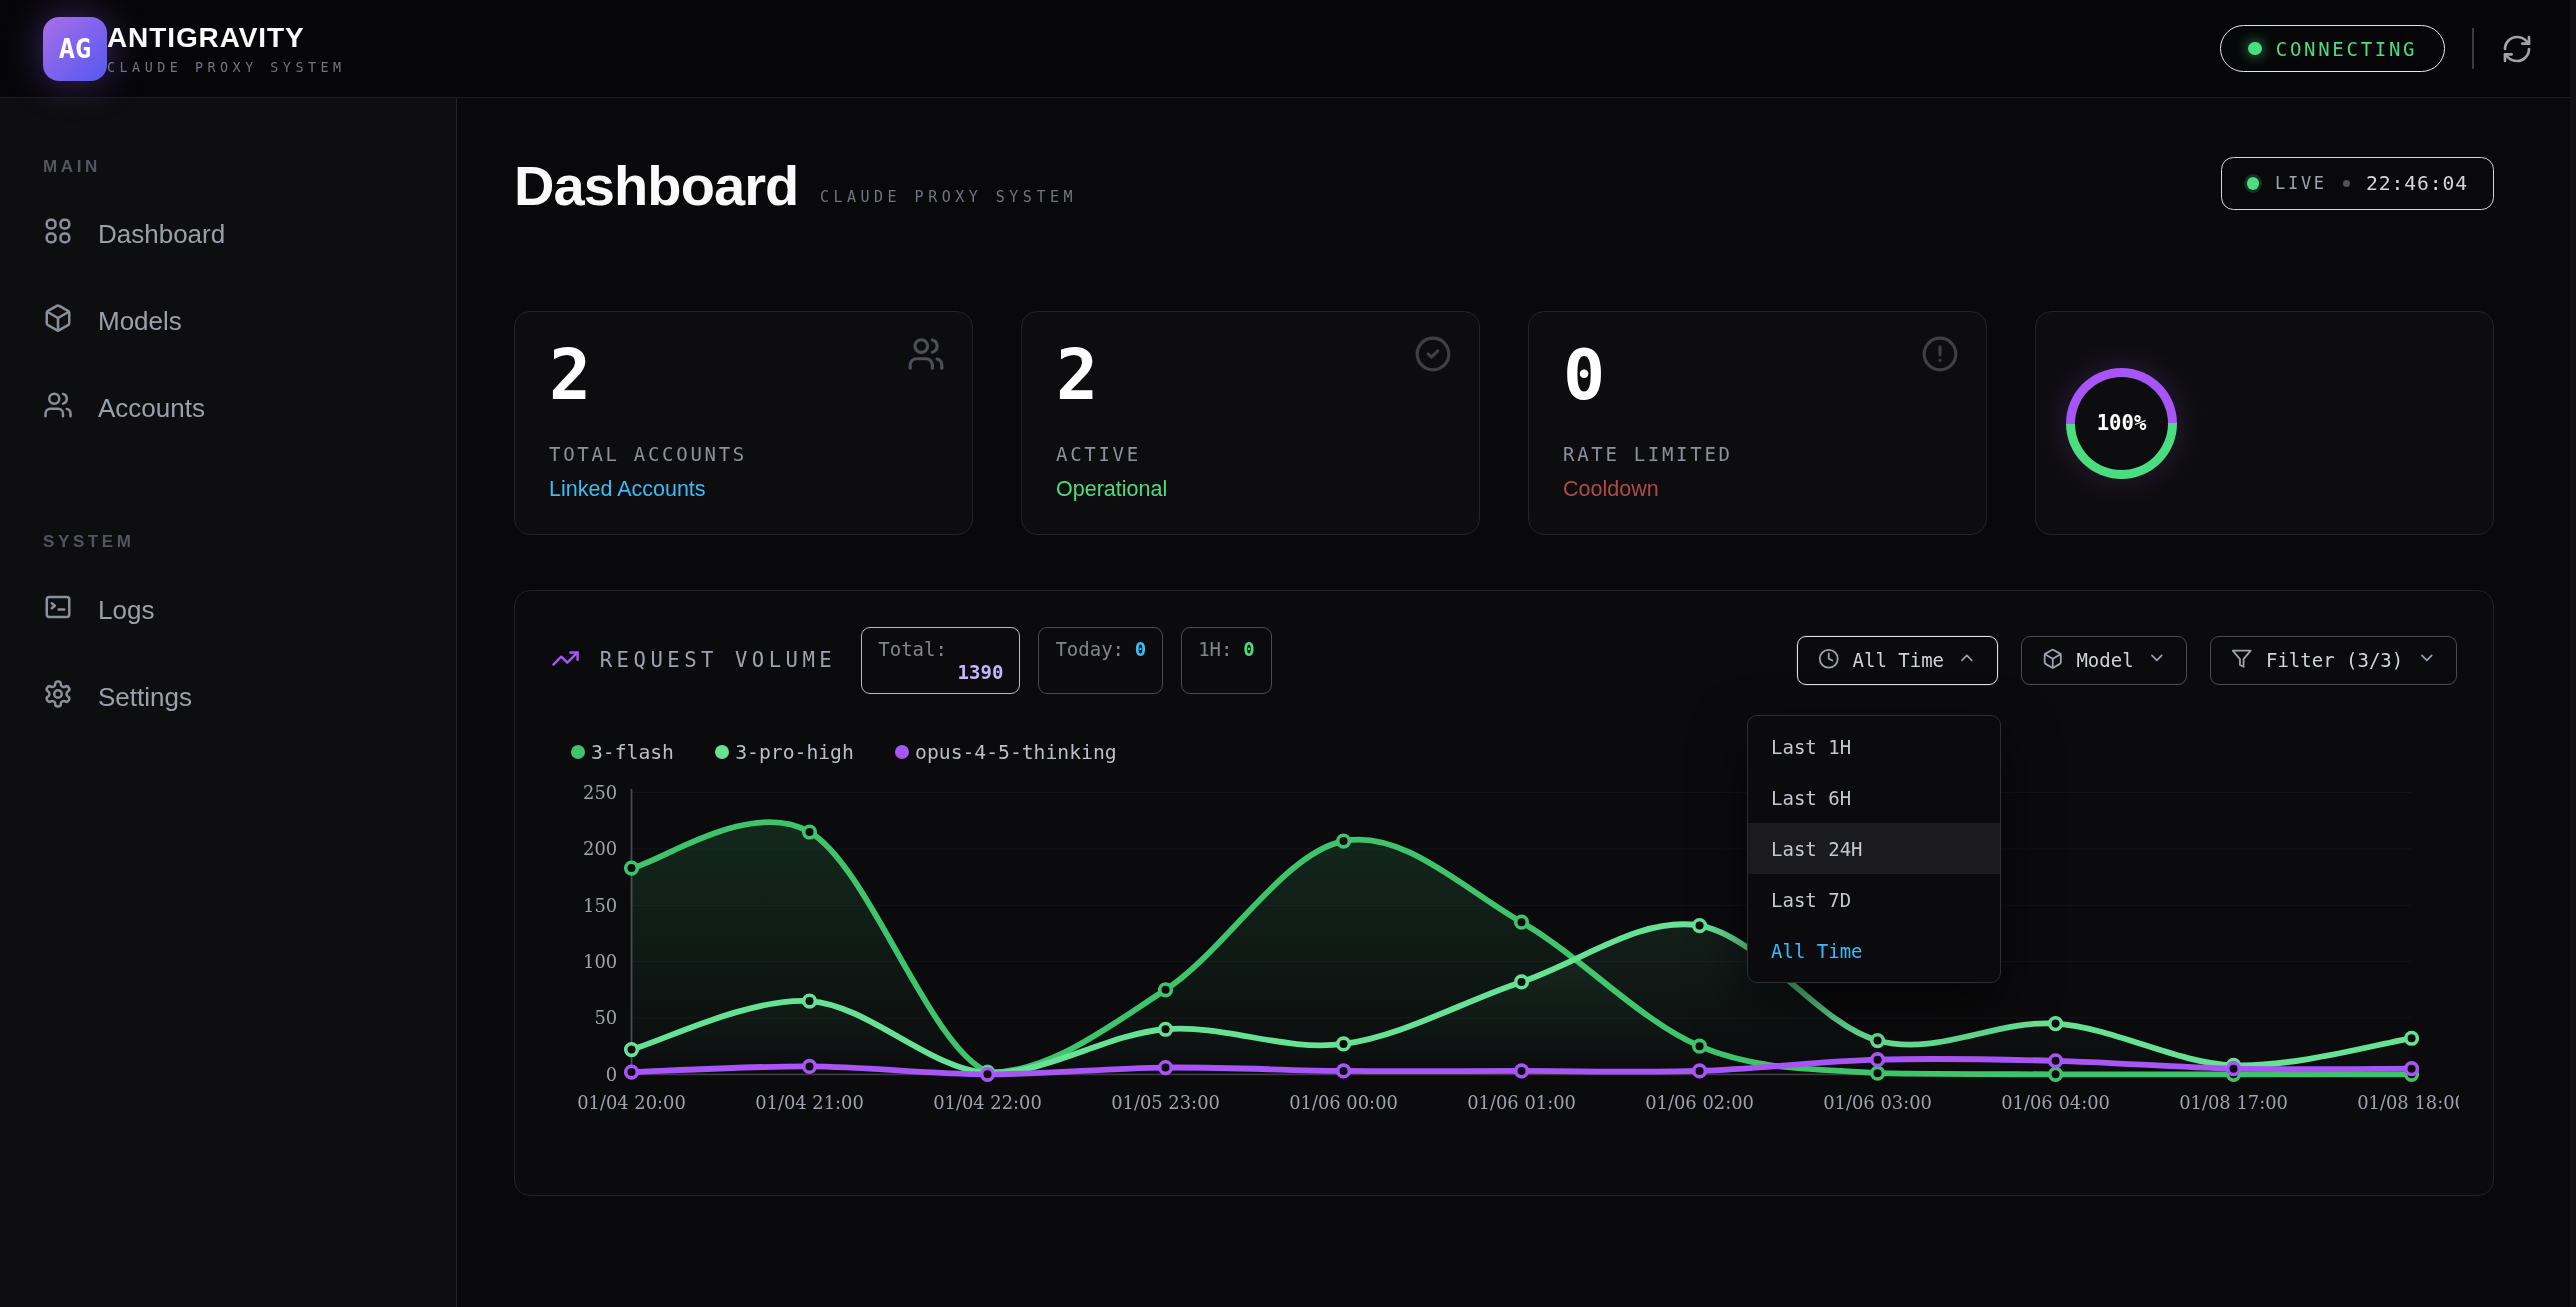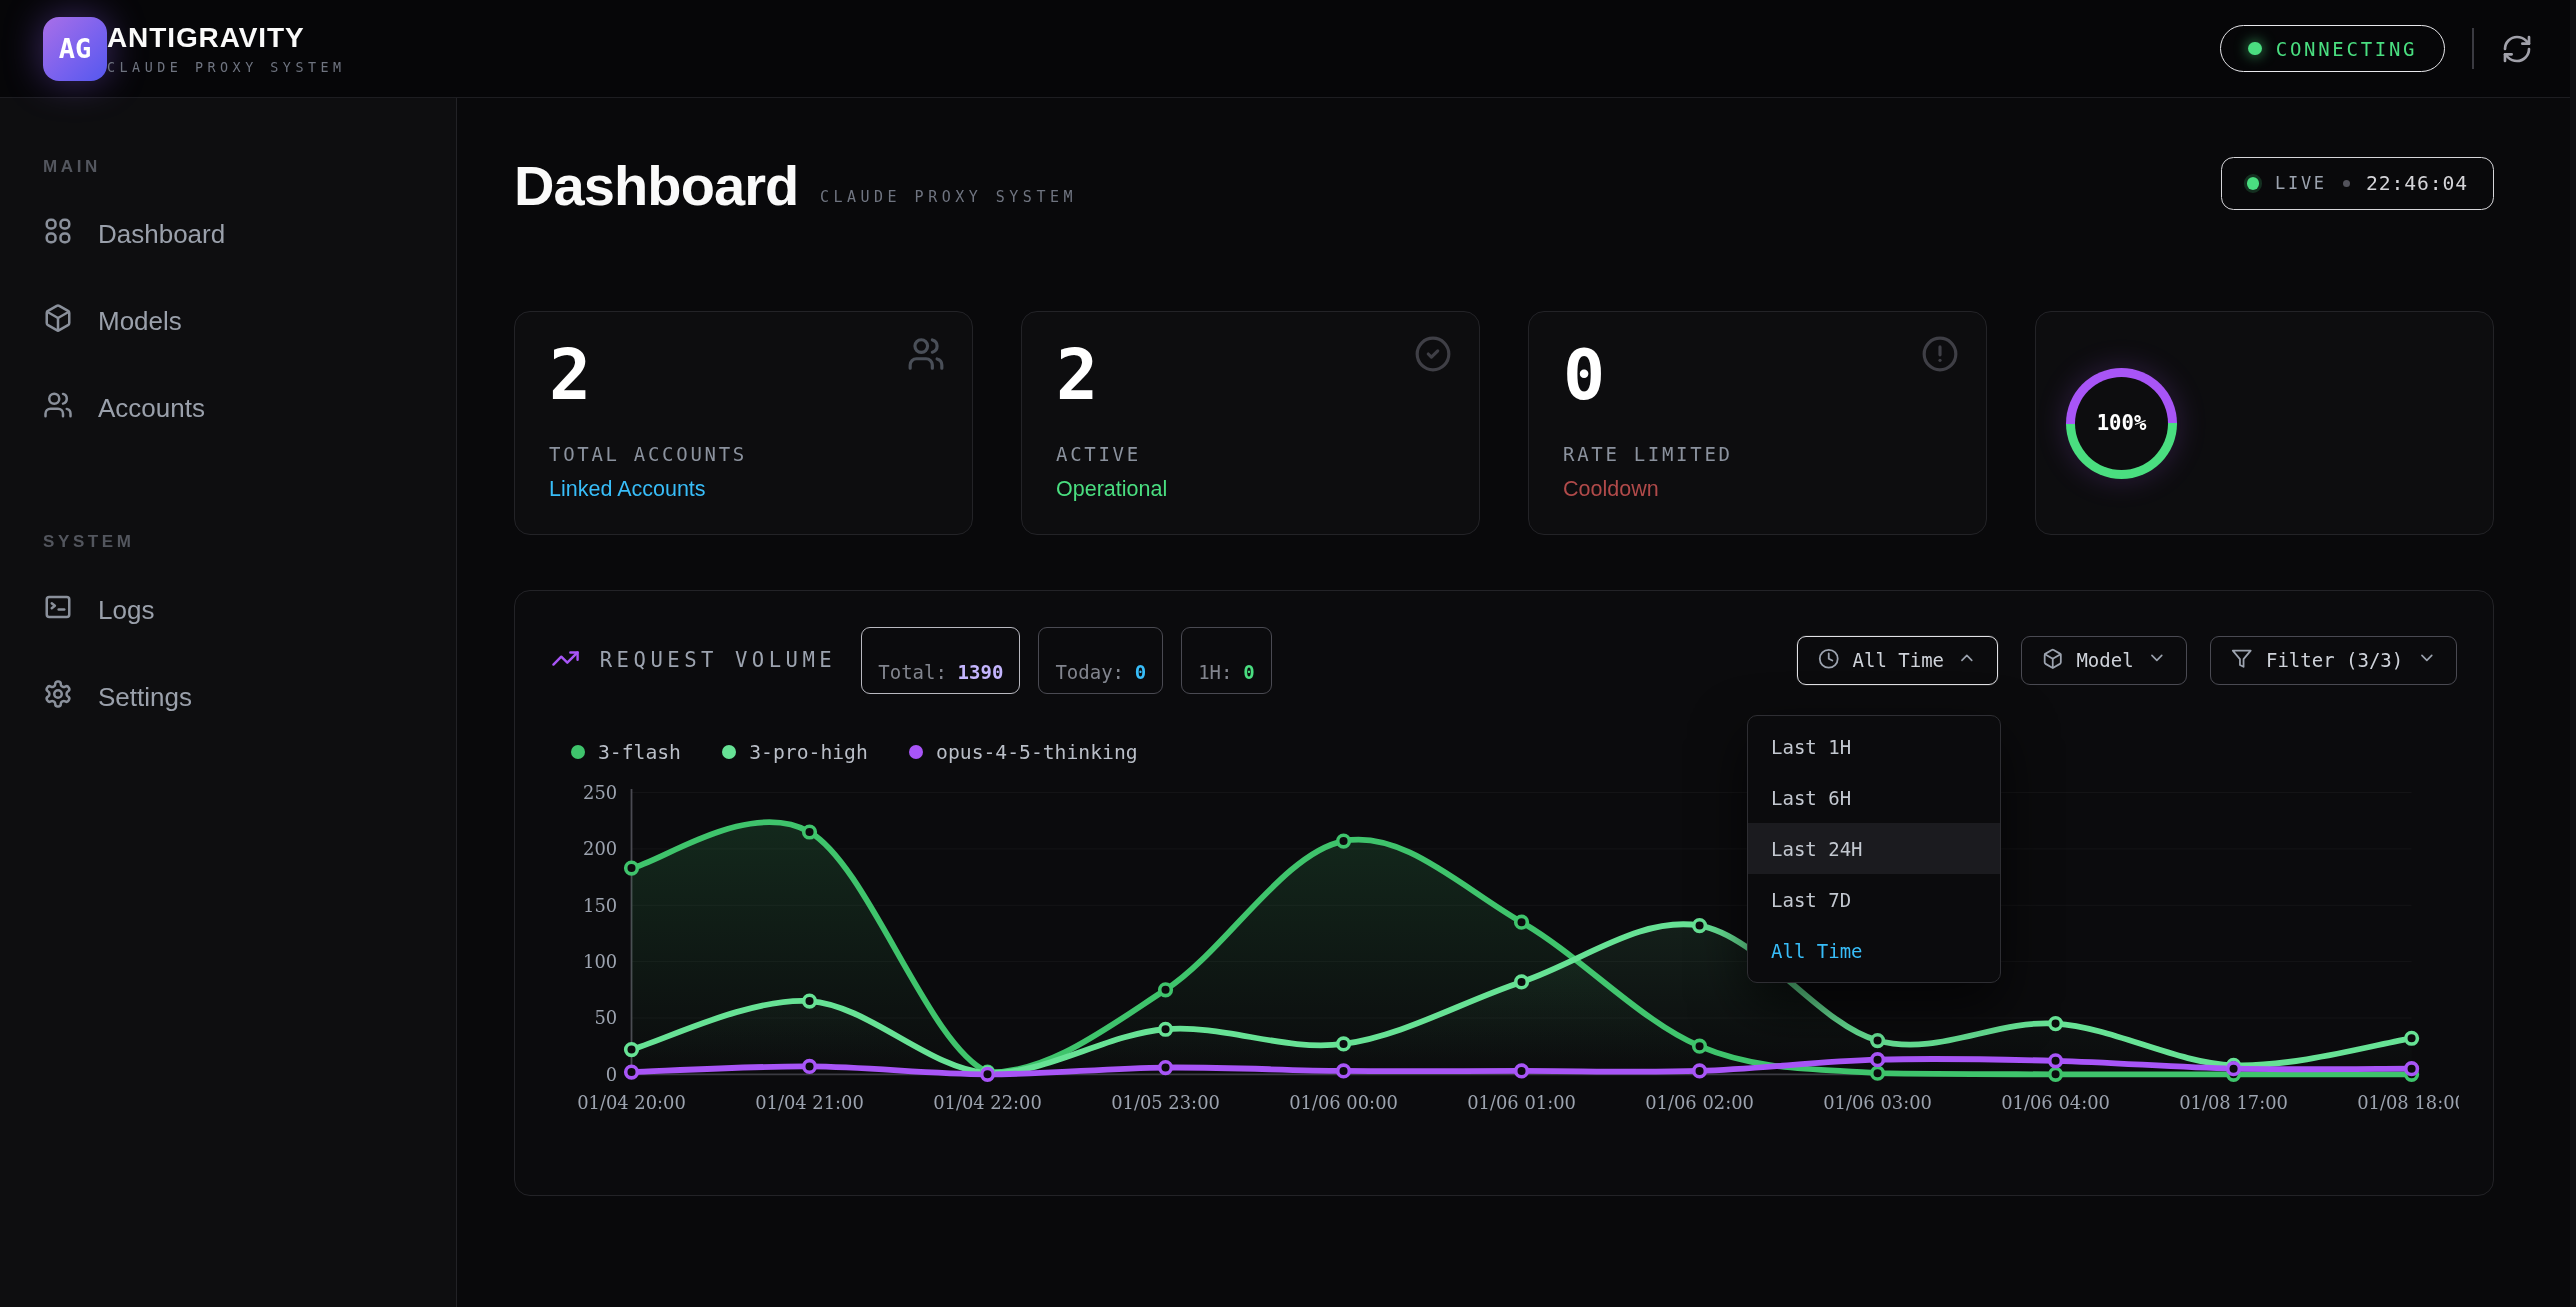--- a/index.html
+++ b/index.html
@@ -106,34 +106,34 @@
   .chart-card {
     margin-top:55px; height:606px; border-radius:16px;
     background:#0b0b0d; border:1.3px solid #232327; padding:36px;
   }
   .chart-head { display:flex; align-items:center; }
   .ct-title-group { display:flex; align-items:center; gap:19.7px; color:#a855f7; }
   .ct-title { font-family:"DejaVu Sans Mono", monospace; font-size:20.6px; color:#9ca3af; letter-spacing:4.5px; }
   .chips { display:flex; gap:18px; margin-left:25px; }
   .chip {
     font-family:"DejaVu Sans Mono", monospace; font-size:19px; color:#82858e;
-    border:1.3px solid #4a4a52; border-radius:9px; padding:9.8px 16px; display:flex; gap:10.7px; align-items:flex-end;
+    border:1.3px solid #4a4a52; border-radius:9px; padding:9.8px 16px; display:flex; gap:10.7px; align-items:flex-start;
   }
   .chip.bright { border-color:#b9b9c0; }
   .chip .v { font-weight:bold; }
   .controls { margin-left:auto; display:flex; gap:23px; }
   .ctl-btn {
     display:flex; align-items:center; gap:13.4px; cursor:pointer;
     font-family:"DejaVu Sans Mono", monospace; font-size:19px; color:#cfd3da;
     border:1.8px solid #4a4a52; border-radius:9px; padding:10.7px 19.7px; background:transparent;
   }
   .ctl-btn .i { color:#9ca3af; }
   .ctl-btn.active { border-color:#e2e2e6; box-shadow:0 0 0 0.9px rgba(255,255,255,.08); }
   .legend { display:flex; gap:41px; margin-top:47px; padding-left:19.7px; align-items:center; }
-  .lg-item { display:flex; align-items:center; gap:13px; cursor:pointer; }
+  .lg-item { display:flex; align-items:center; gap:6px; cursor:pointer; }
   .lg-dot { width:14.3px; height:14.3px; border-radius:50%; }
   .lg-name { font-family:"DejaVu Sans Mono", monospace; font-size:19.7px; color:#b9bec7; }
   .plot-wrap { margin-top:16px; }
 
   
   .dropdown {
     position:absolute; left:1747px; top:715px; width:254px; z-index:40;
     background:#0b0b0d; border:1.3px solid #2e2e33; border-radius:10px;
     box-shadow:0 21.5px 54px rgba(0,0,0,.65); overflow:hidden; padding:5.4px 0;
   }

